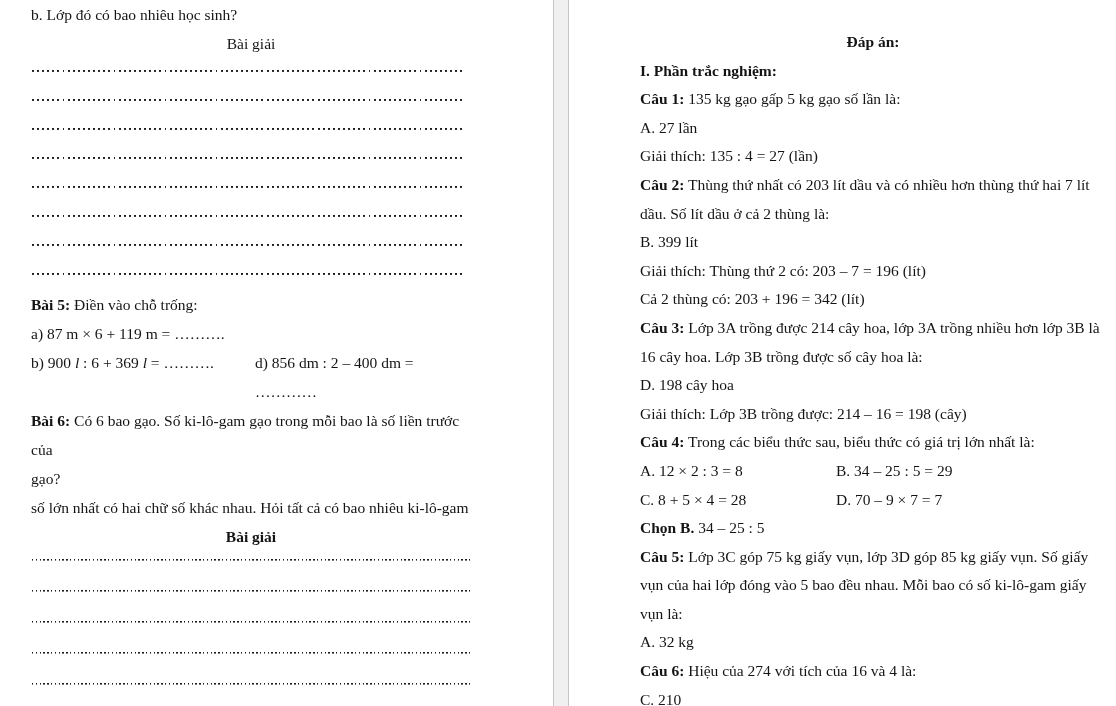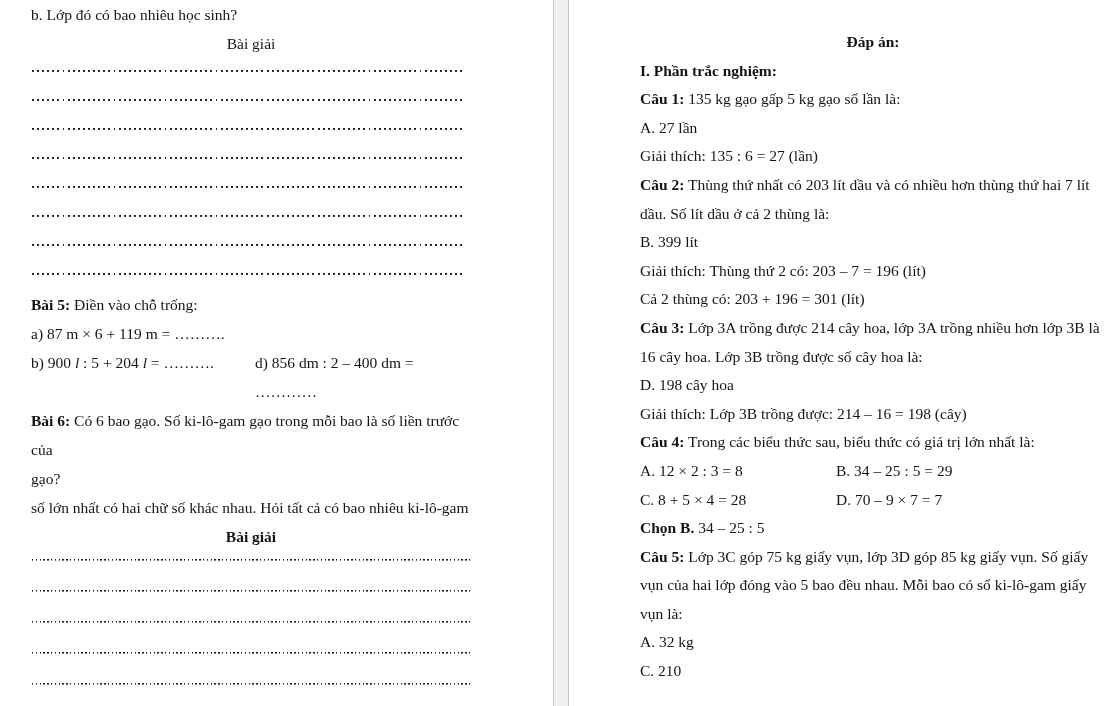--- a/index.html
+++ b/index.html
@@ -56,21 +56,21 @@
         <div class="blank-row"></div>
         <div class="blank-row"></div>
       </div>
 
     <div class="ln"><span class="b">Bài 5:</span><span> Điền vào chỗ trống:</span></div>
 
     <div class="ln cols">
       <span>a) 87 m × 6 + 119 m = ……….</span>
     </div>
     <div class="ln cols">
-      <span><span>b) 900 </span><span class="il">l</span><span> : 5 + 204 </span><span class="il">l</span><span> = ……….</span></span>
+      <span><span>b) 900 </span><span class="il">l</span><span> : 6 + 369 </span><span class="il">l</span><span> = ……….</span></span>
       <span>d) 856 dm : 2 – 400 dm = …………</span>
     </div>
 
     <div class="ln"><span class="b">Bài 6:</span><span> Có 6 bao gạo. Số ki-lô-gam gạo trong mỗi bao là số liền trước của</span></div>
     <div class="ln">gạo?</div>
     <div class="ln">số lớn nhất có hai chữ số khác nhau. Hỏi tất cả có bao nhiêu ki-lô-gam</div>
 
     <div class="ln center b">Bài giải</div>
     <div class="blanks blanks2">
         <div class="blank-row"></div>
@@ -84,27 +84,27 @@
 
 <div id="gutter"></div>
 
 <div class="page" id="right-page">
   <div class="content">
     <div class="rln center b">Đáp án:</div>
     <div class="rln b">I. Phần trắc nghiệm:</div>
 
     <div class="rln"><span class="b">Câu 1:</span><span> 135 kg gạo gấp 5 kg gạo số lần là:</span></div>
     <div class="rln">A. 27 lần</div>
-    <div class="rln">Giải thích: 135 : 6 = 27 (lần)</div>
+    <div class="rln">Giải thích: 135 : 4 = 27 (lần)</div>
 
     <div class="rln"><span class="b">Câu 2:</span><span> Thùng thứ nhất có 203 lít dầu và có nhiều hơn thùng thứ hai 7 lít</span></div>
     <div class="rln">dầu. Số lít dầu ở cả 2 thùng là:</div>
     <div class="rln">B. 399 lít</div>
     <div class="rln">Giải thích: Thùng thứ 2 có: 203 – 7 = 196 (lít)</div>
-    <div class="rln">Cả 2 thùng có: 203 + 196 = 301 (lít)</div>
+    <div class="rln">Cả 2 thùng có: 203 + 196 = 342 (lít)</div>
 
     <div class="rln"><span class="b">Câu 3:</span><span> Lớp 3A trồng được 214 cây hoa, lớp 3A trồng nhiều hơn lớp 3B là</span></div>
     <div class="rln">16 cây hoa. Lớp 3B trồng được số cây hoa là:</div>
     <div class="rln">D. 198 cây hoa</div>
     <div class="rln">Giải thích: Lớp 3B trồng được: 214 – 16 = 198 (cây)</div>
 
     <div class="rln"><span class="b">Câu 4:</span><span> Trong các biểu thức sau, biểu thức có giá trị lớn nhất là:</span></div>
     <div class="rln cols2">
       <span>A. 12 × 2 : 3 = 8</span>
       <span>B. 34 – 25 : 5 = 29</span>
@@ -113,15 +113,16 @@
       <span>C. 8 + 5 × 4 = 28</span>
       <span>D. 70 – 9 × 7 = 7</span>
     </div>
     <div class="rln"><span class="b">Chọn B.</span><span> 34 – 25 : 5</span></div>
 
     <div class="rln"><span class="b">Câu 5:</span><span> Lớp 3C góp 75 kg giấy vụn, lớp 3D góp 85 kg giấy vụn. Số giấy</span></div>
     <div class="rln">vụn của hai lớp đóng vào 5 bao đều nhau. Mỗi bao có số ki-lô-gam giấy</div>
     <div class="rln">vụn là:</div>
     <div class="rln">A. 32 kg</div>
 
+    <div class="rln"><span class="b">Câu 6:</span><span> Hiệu của 274 với tích của 16 và 4 là:</span></div>
     <div class="rln">C. 210</div>
   </div>
 </div>
 
 </body></html>

